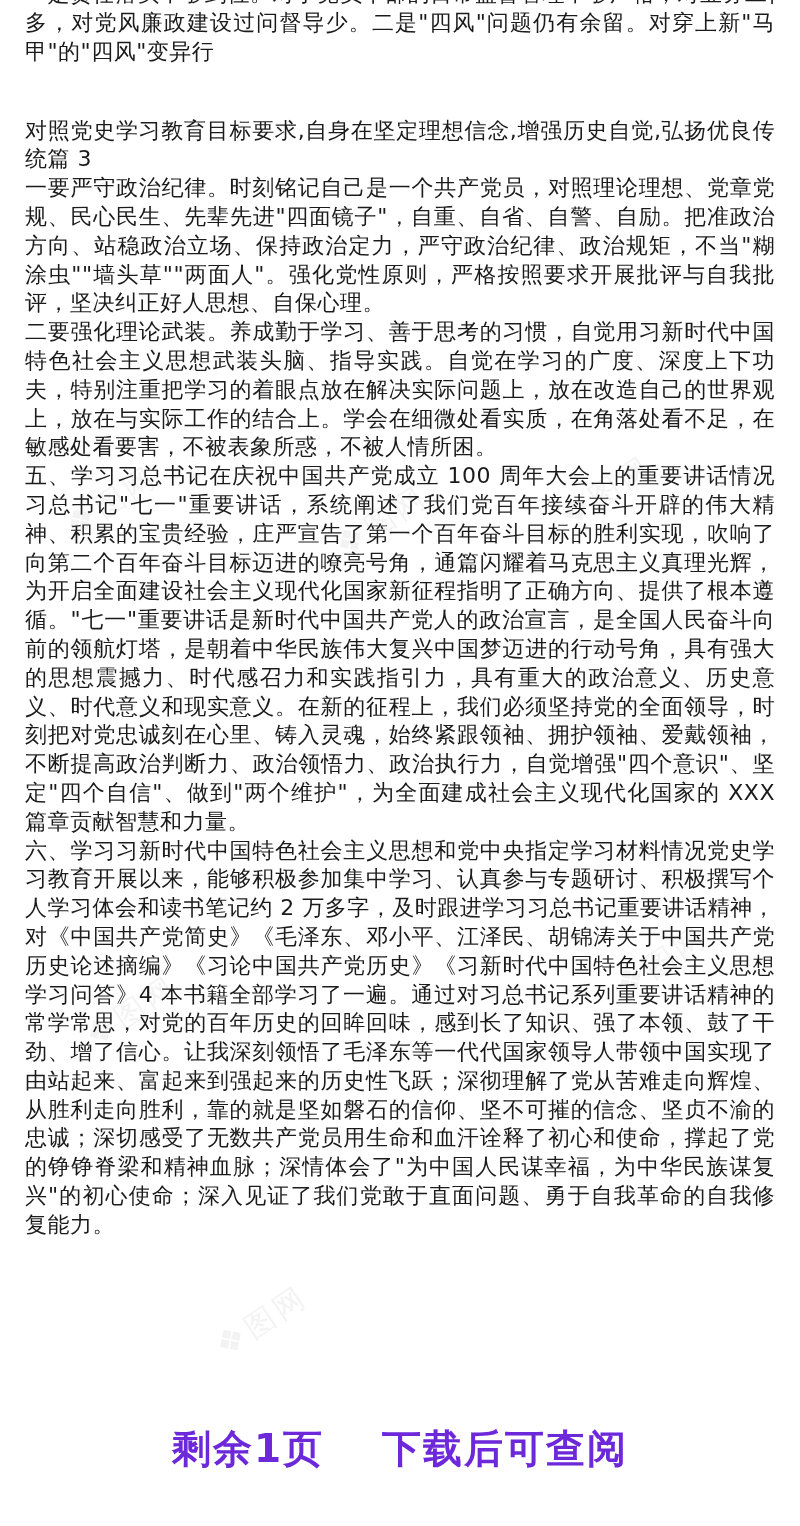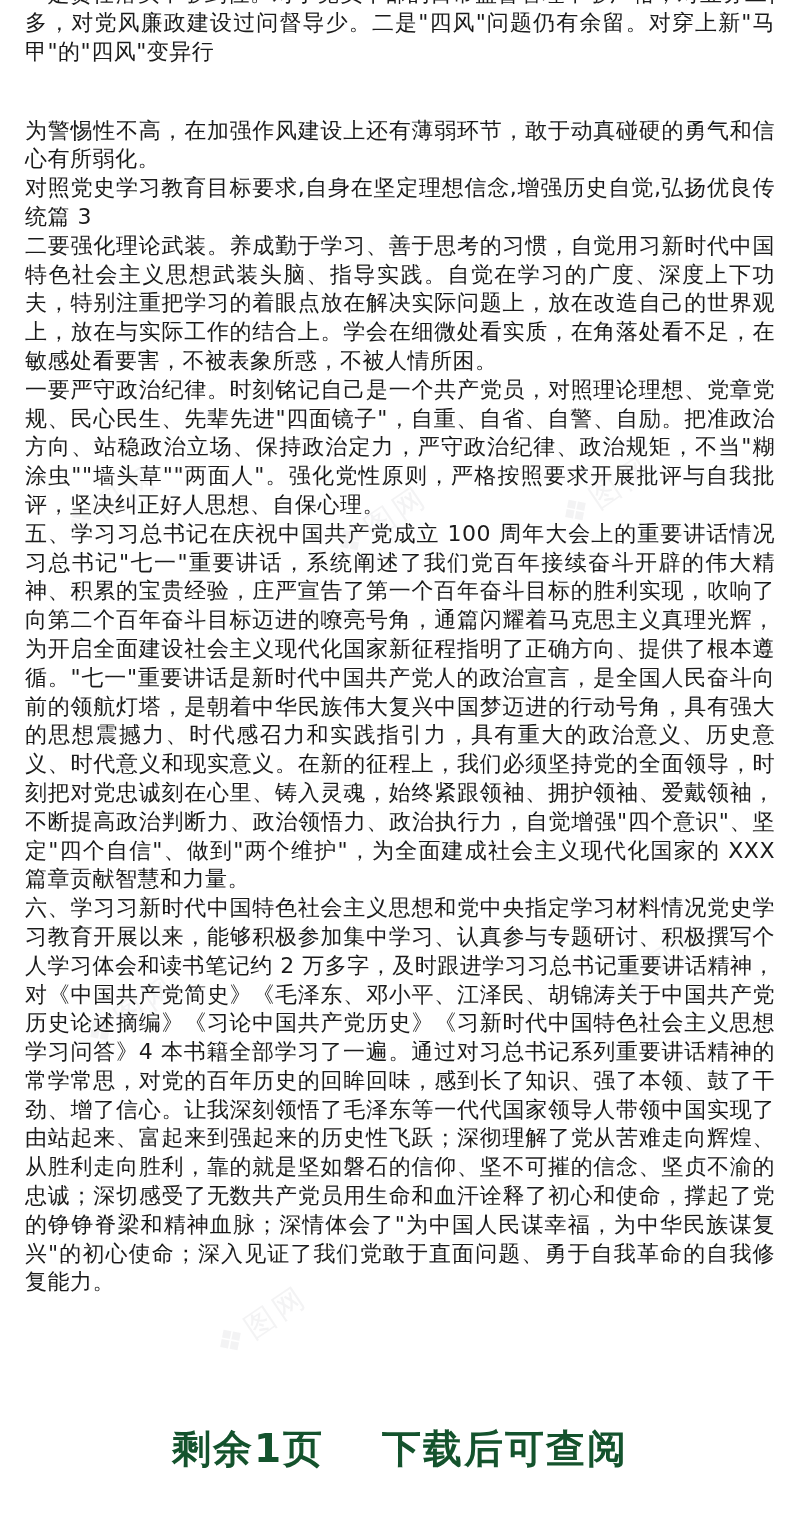--- a/index.html
+++ b/index.html
@@ -50,21 +50,21 @@
     height: 50px;
   }
   .footer-note {
     position: absolute;
     left: 0;
     right: 0;
     top: 1422px;
     text-align: center;
     font-size: 39px;
     font-weight: bold;
-    color: #14532d;
+    color: #6d28d9;
     letter-spacing: 2px;
     white-space: nowrap;
   }
   .footer-note .part1 { margin-right: 58px; }
   
   .wm {
     position: absolute;
     color: rgba(120, 120, 130, 0.09);
     font-size: 30px;
     letter-spacing: 4px;
@@ -98,25 +98,24 @@
   <div class="doc-text">
 
     <div class="clipped-line">
       <div class="inner">一是责任落实不够到位。对于党员干部的日常监督管理不够严格，对业务工作过问督导</div>
     </div>
 
     <p>多，对党风廉政建设过问督导少。二是"四风"问题仍有余留。对穿上新"马甲"的"四风"变异行</p>
 
     <div class="page-gap"></div>
 
-    <p>为警惕性不高，在加强作风建设上还有薄弱环节，敢于动真碰硬的勇气和信心有所弱化。</p>
     <p>对照党史学习教育目标要求,自身在坚定理想信念,增强历史自觉,弘扬优良传统篇 3</p>
 
+    <p>一要严守政治纪律。时刻铭记自己是一个共产党员，对照理论理想、党章党规、民心民生、先辈先进"四面镜子"，自重、自省、自警、自励。把准政治方向、站稳政治立场、保持政治定力，严守政治纪律、政治规矩，不当"糊涂虫""墙头草""两面人"。强化党性原则，严格按照要求开展批评与自我批评，坚决纠正好人思想、自保心理。</p>
     <p>二要强化理论武装。养成勤于学习、善于思考的习惯，自觉用习新时代中国特色社会主义思想武装头脑、指导实践。自觉在学习的广度、深度上下功夫，特别注重把学习的着眼点放在解决实际问题上，放在改造自己的世界观上，放在与实际工作的结合上。学会在细微处看实质，在角落处看不足，在敏感处看要害，不被表象所惑，不被人情所困。</p>
-    <p>一要严守政治纪律。时刻铭记自己是一个共产党员，对照理论理想、党章党规、民心民生、先辈先进"四面镜子"，自重、自省、自警、自励。把准政治方向、站稳政治立场、保持政治定力，严守政治纪律、政治规矩，不当"糊涂虫""墙头草""两面人"。强化党性原则，严格按照要求开展批评与自我批评，坚决纠正好人思想、自保心理。</p>
     <p>五、学习习总书记在庆祝中国共产党成立 100 周年大会上的重要讲话情况习总书记"七一"重要讲话，系统阐述了我们党百年接续奋斗开辟的伟大精神、积累的宝贵经验，庄严宣告了第一个百年奋斗目标的胜利实现，吹响了向第二个百年奋斗目标迈进的嘹亮号角，通篇闪耀着马克思主义真理光辉，为开启全面建设社会主义现代化国家新征程指明了正确方向、提供了根本遵循。"七一"重要讲话是新时代中国共产党人的政治宣言，是全国人民奋斗向前的领航灯塔，是朝着中华民族伟大复兴中国梦迈进的行动号角，具有强大的思想震撼力、时代感召力和实践指引力，具有重大的政治意义、历史意义、时代意义和现实意义。在新的征程上，我们必须坚持党的全面领导，时刻把对党忠诚刻在心里、铸入灵魂，始终紧跟领袖、拥护领袖、爱戴领袖，不断提高政治判断力、政治领悟力、政治执行力，自觉增强"四个意识"、坚定"四个自信"、做到"两个维护"，为全面建成社会主义现代化国家的 XXX 篇章贡献智慧和力量。</p>
     <p>六、学习习新时代中国特色社会主义思想和党中央指定学习材料情况党史学习教育开展以来，能够积极参加集中学习、认真参与专题研讨、积极撰写个人学习体会和读书笔记约 2 万多字，及时跟进学习习总书记重要讲话精神，对《中国共产党简史》《毛泽东、邓小平、江泽民、胡锦涛关于中国共产党历史论述摘编》《习论中国共产党历史》《习新时代中国特色社会主义思想学习问答》4 本书籍全部学习了一遍。通过对习总书记系列重要讲话精神的常学常思，对党的百年历史的回眸回味，感到长了知识、强了本领、鼓了干劲、增了信心。让我深刻领悟了毛泽东等一代代国家领导人带领中国实现了由站起来、富起来到强起来的历史性飞跃；深彻理解了党从苦难走向辉煌、从胜利走向胜利，靠的就是坚如磐石的信仰、坚不可摧的信念、坚贞不渝的忠诚；深切感受了无数共产党员用生命和血汗诠释了初心和使命，撑起了党的铮铮脊梁和精神血脉；深情体会了"为中国人民谋幸福，为中华民族谋复兴"的初心使命；深入见证了我们党敢于直面问题、勇于自我革命的自我修复能力。</p>
 
   </div>
 
   <div class="footer-note">
     <span class="part1">剩余1页</span><span class="part2">下载后可查阅</span>
   </div>
 
 </div>

